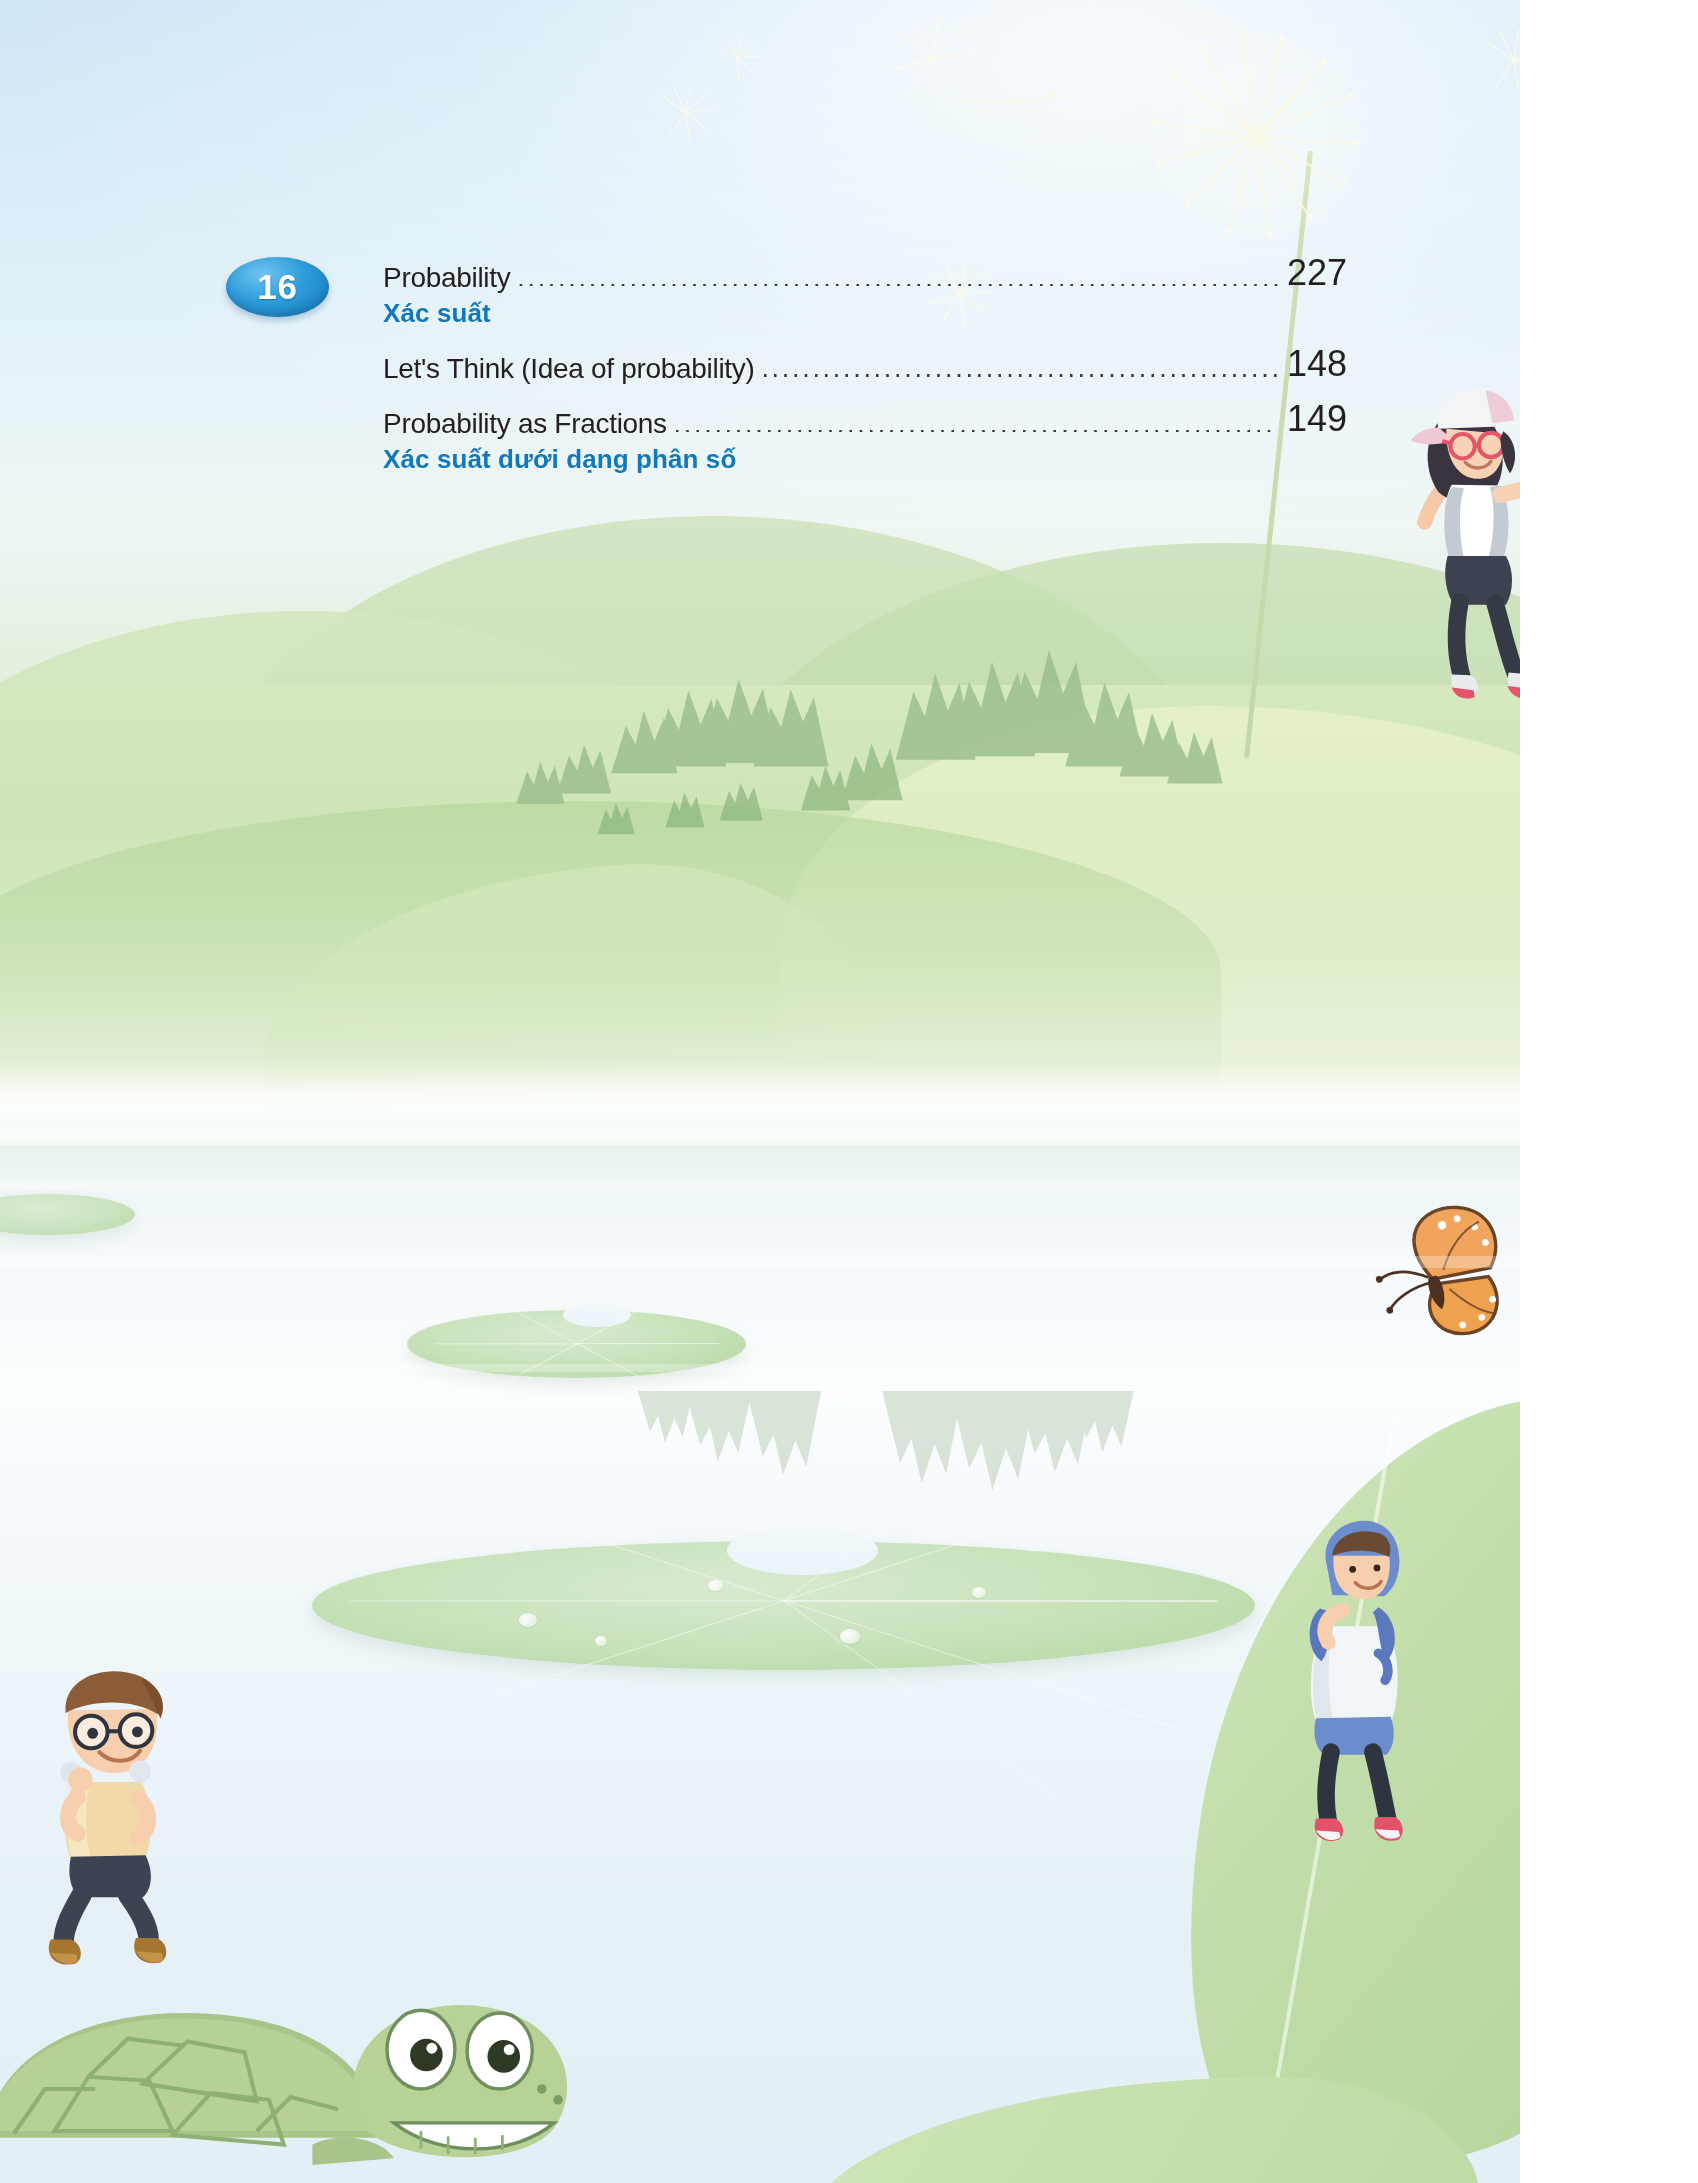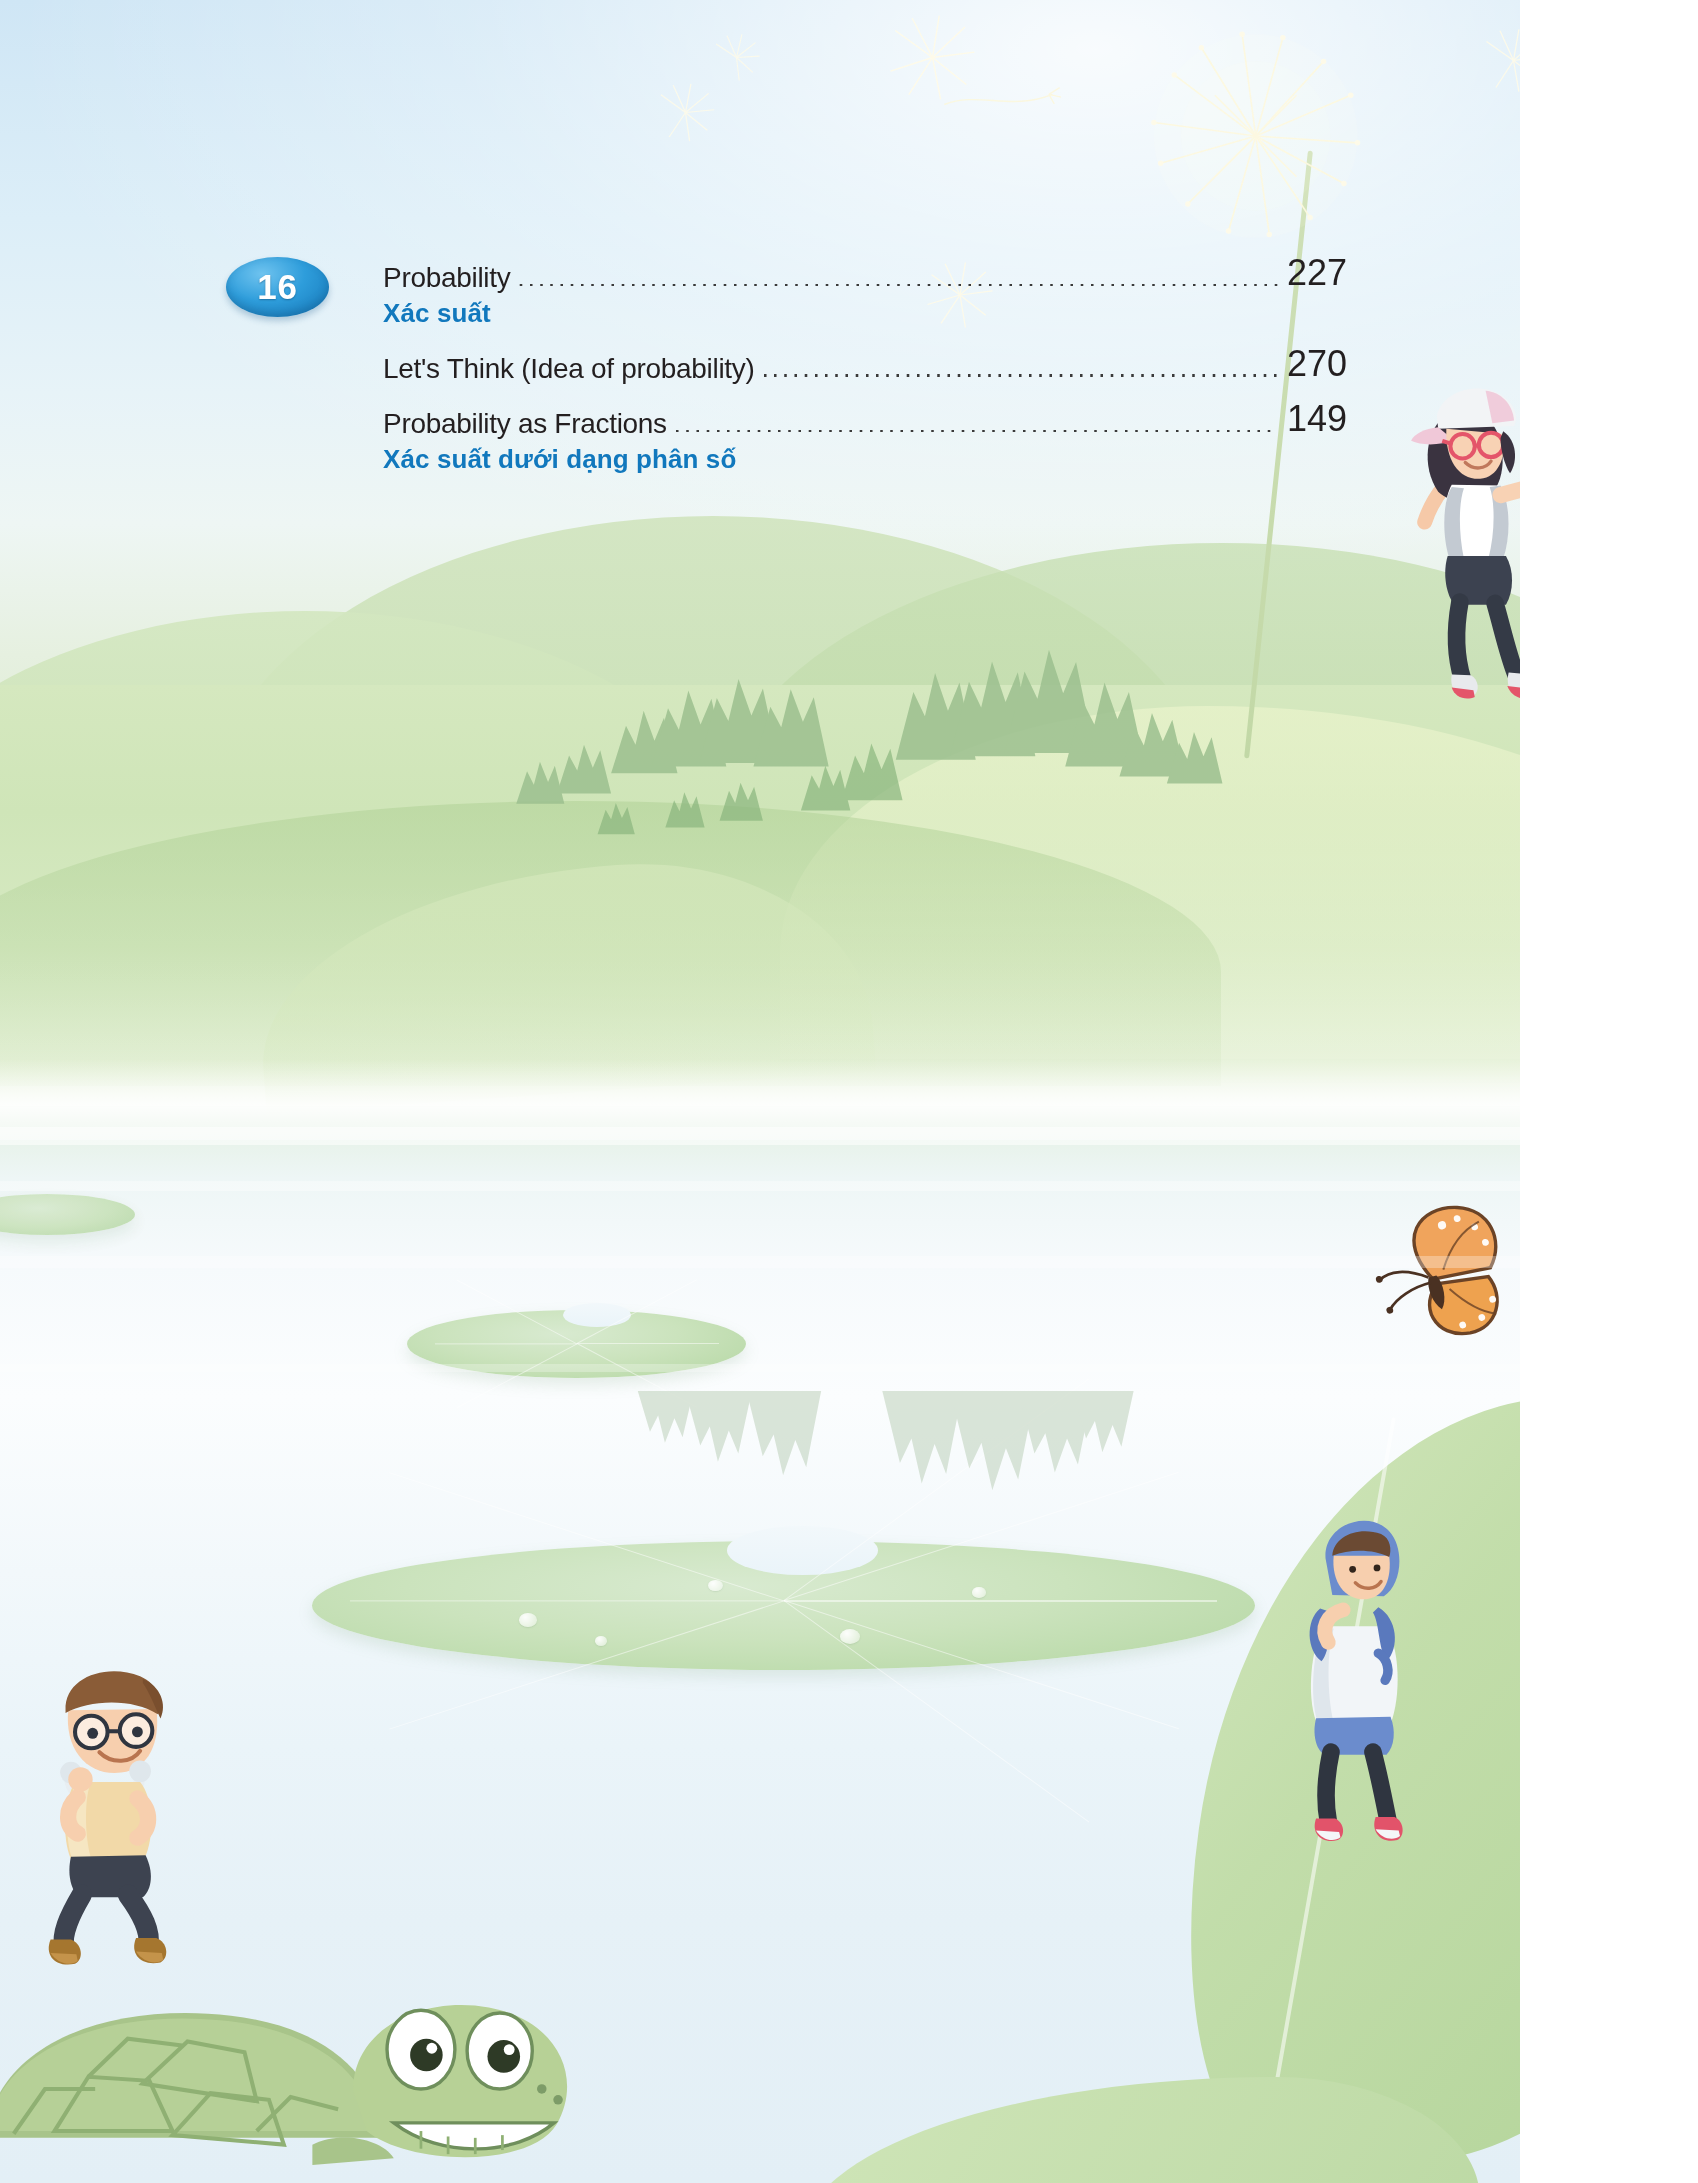--- a/index.html
+++ b/index.html
@@ -447,21 +447,21 @@
         <span class="toc-dots">............................................................................................</span>
         <span class="toc-page">227</span>
       </div>
       <div class="toc-sub">Xác suất</div>
     </div>
 
     <div class="toc-entry">
       <div class="toc-line">
         <span class="toc-title">Let's Think (Idea of probability)</span>
         <span class="toc-dots">.........................................................</span>
-        <span class="toc-page">270</span>
+        <span class="toc-page">148</span>
       </div>
     </div>
 
     <div class="toc-entry">
       <div class="toc-line">
         <span class="toc-title">Probability as Fractions</span>
         <span class="toc-dots">..............................................................</span>
         <span class="toc-page">149</span>
       </div>
       <div class="toc-sub">Xác suất dưới dạng phân số</div>

